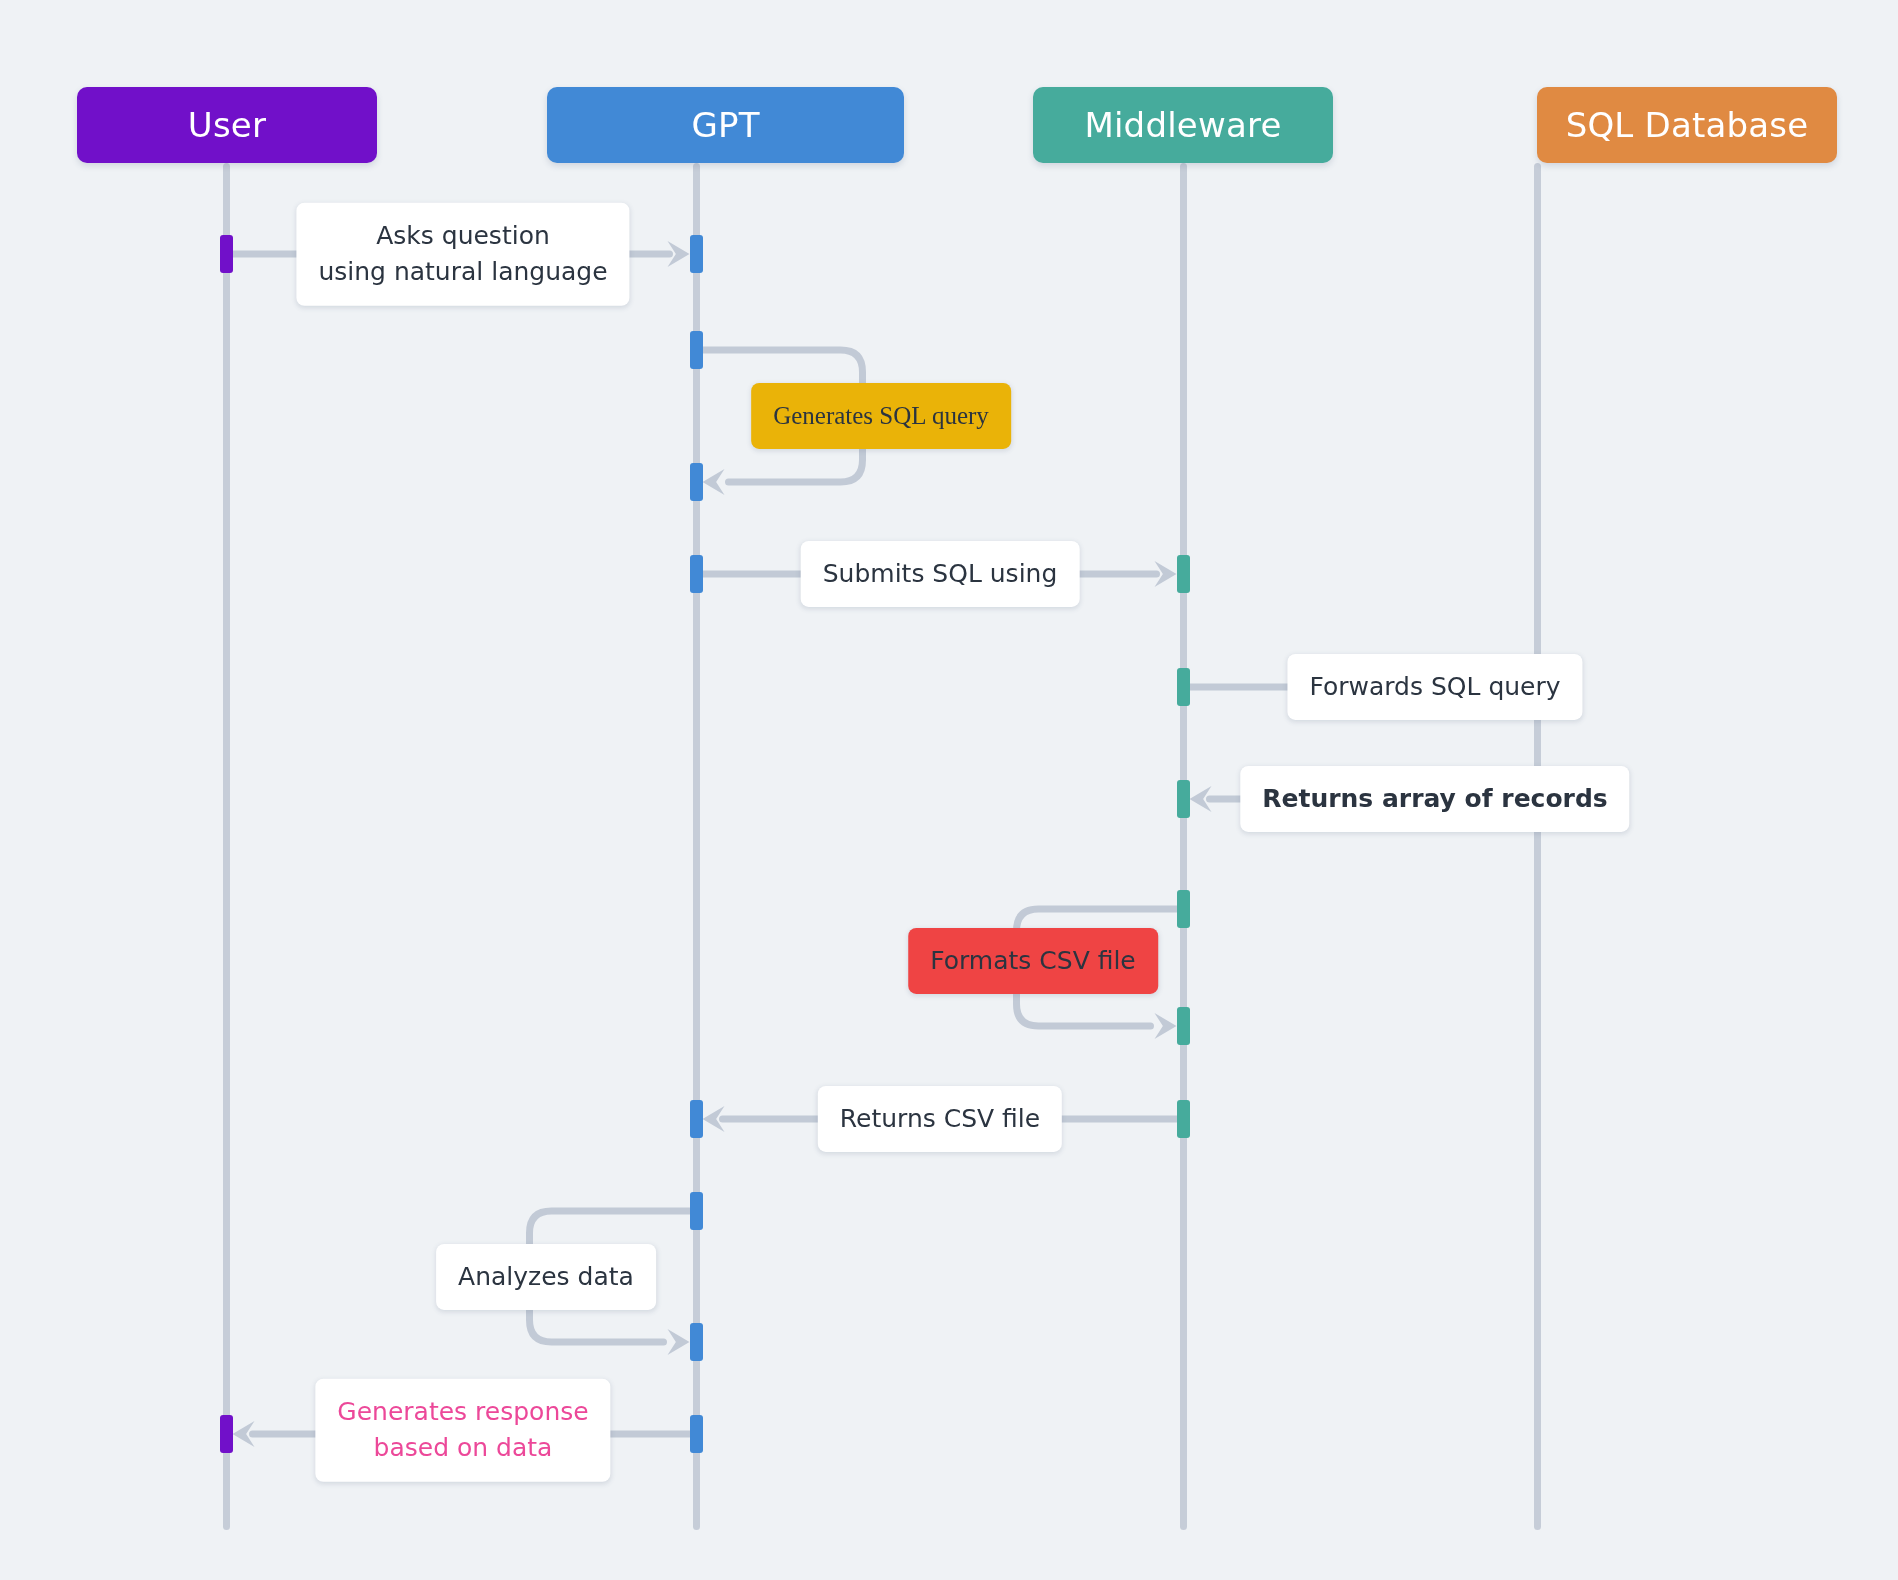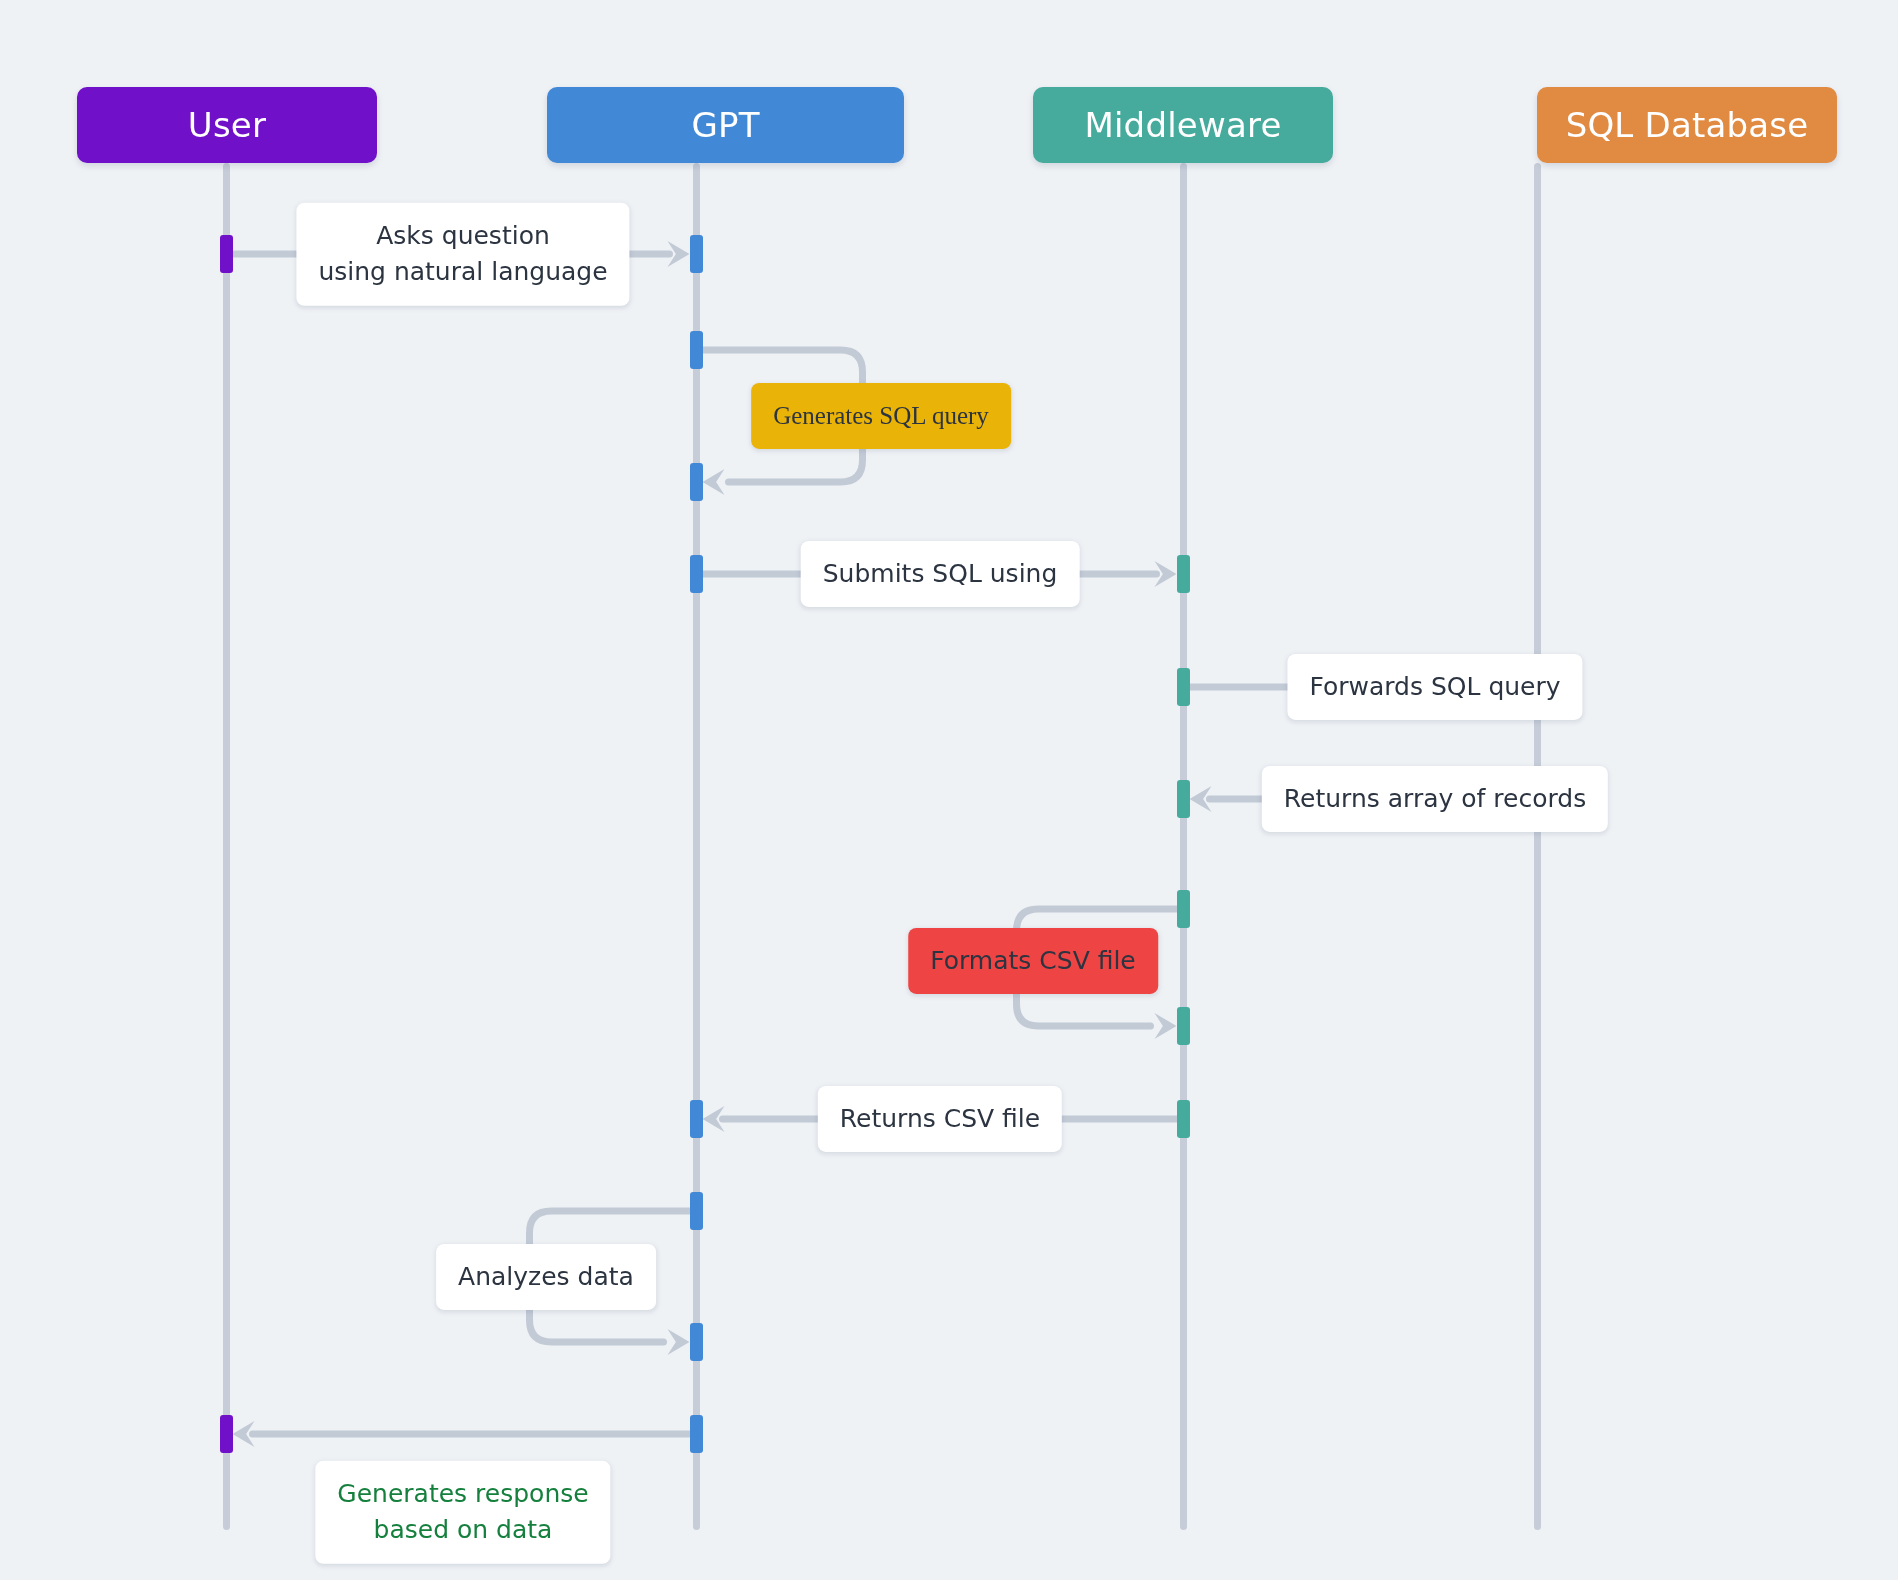--- a/index.html
+++ b/index.html
@@ -160,21 +160,21 @@
         <span class="p-label">SQL Database</span>
       </div>
     </div>
 
   <div id="labels">
       <div class="msg-label" style="left: 463px; top: 254px; background: rgb(255, 255, 255); color: rgb(43, 52, 64);">Asks question
 using natural language</div>
       <div class="msg-label" style="left: 881px; top: 416px; background: #eab308; color: rgb(43, 52, 64); font-family: Liberation Serif, serif;">Generates SQL query</div>
       <div class="msg-label" style="left: 940px; top: 574px; background: rgb(255, 255, 255); color: rgb(43, 52, 64);">Submits SQL using</div>
       <div class="msg-label" style="left: 1435px; top: 687px; background: rgb(255, 255, 255); color: rgb(43, 52, 64);">Forwards SQL query</div>
-      <div class="msg-label" style="left: 1435px; top: 799px; background: rgb(255, 255, 255); color: rgb(43, 52, 64);">Returns array of records</div>
+      <div class="msg-label" style="left: 1435px; top: 799px; background: rgb(255, 255, 255); color: rgb(43, 52, 64); font-weight: bold;">Returns array of records</div>
       <div class="msg-label" style="left: 1033px; top: 944px; background: #ef4444; color: rgb(43, 52, 64); margin-top: 17px;">Formats CSV file</div>
       <div class="msg-label" style="left: 940px; top: 1119px; background: rgb(255, 255, 255); color: rgb(43, 52, 64);">Returns CSV file</div>
       <div class="msg-label" style="left: 546px; top: 1277px; background: rgb(255, 255, 255); color: rgb(43, 52, 64);">Analyzes data</div>
-      <div class="msg-label" style="left: 463px; top: 1512px; background: rgb(255, 255, 255); color: #15803d;">Generates response
+      <div class="msg-label" style="left: 463px; top: 1430px; background: rgb(255, 255, 255); color: #ec4899;">Generates response
 based on data</div>
     </div>
 
 </div>
 
 </body></html>

